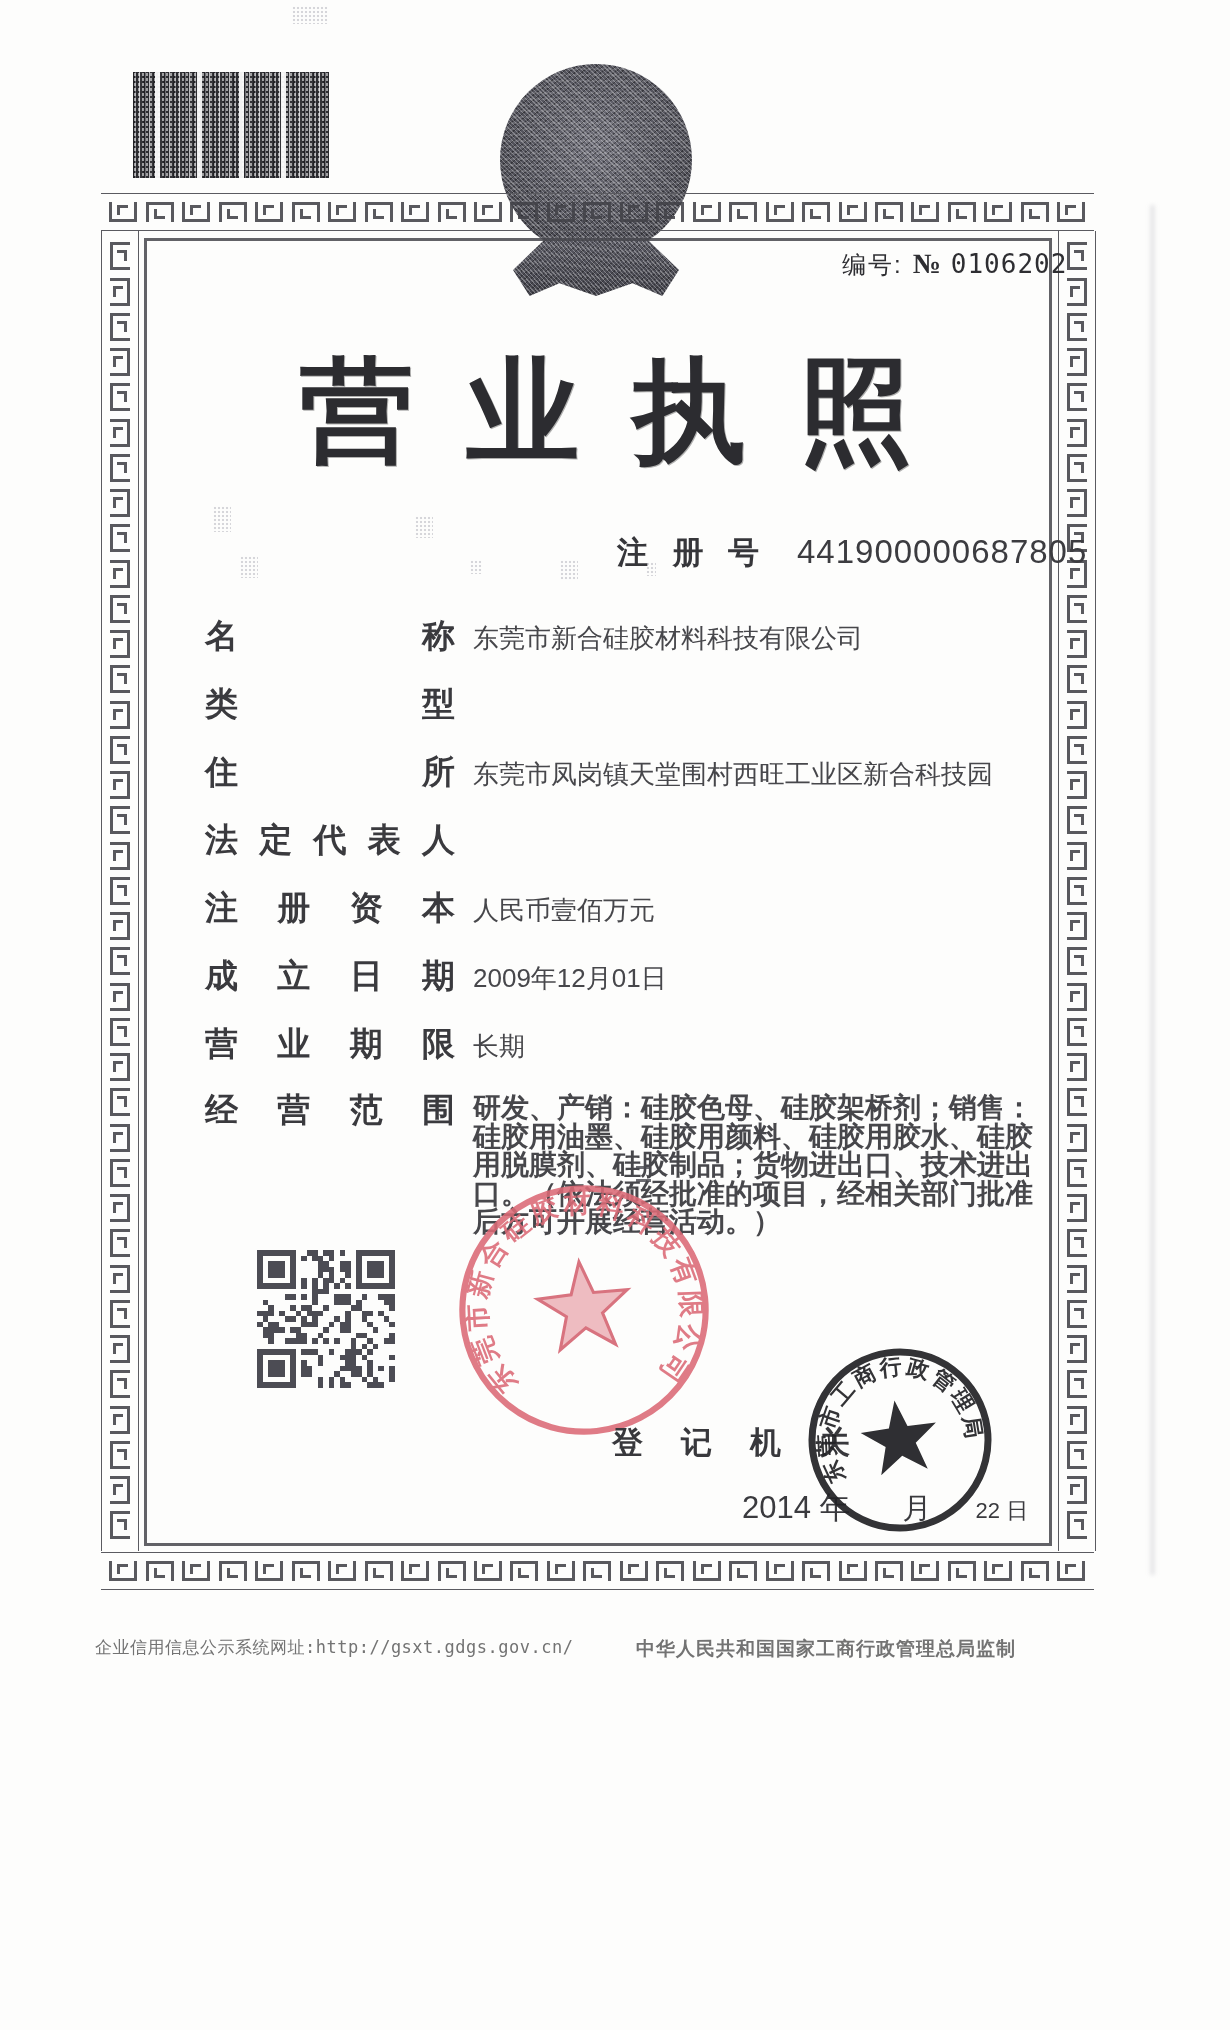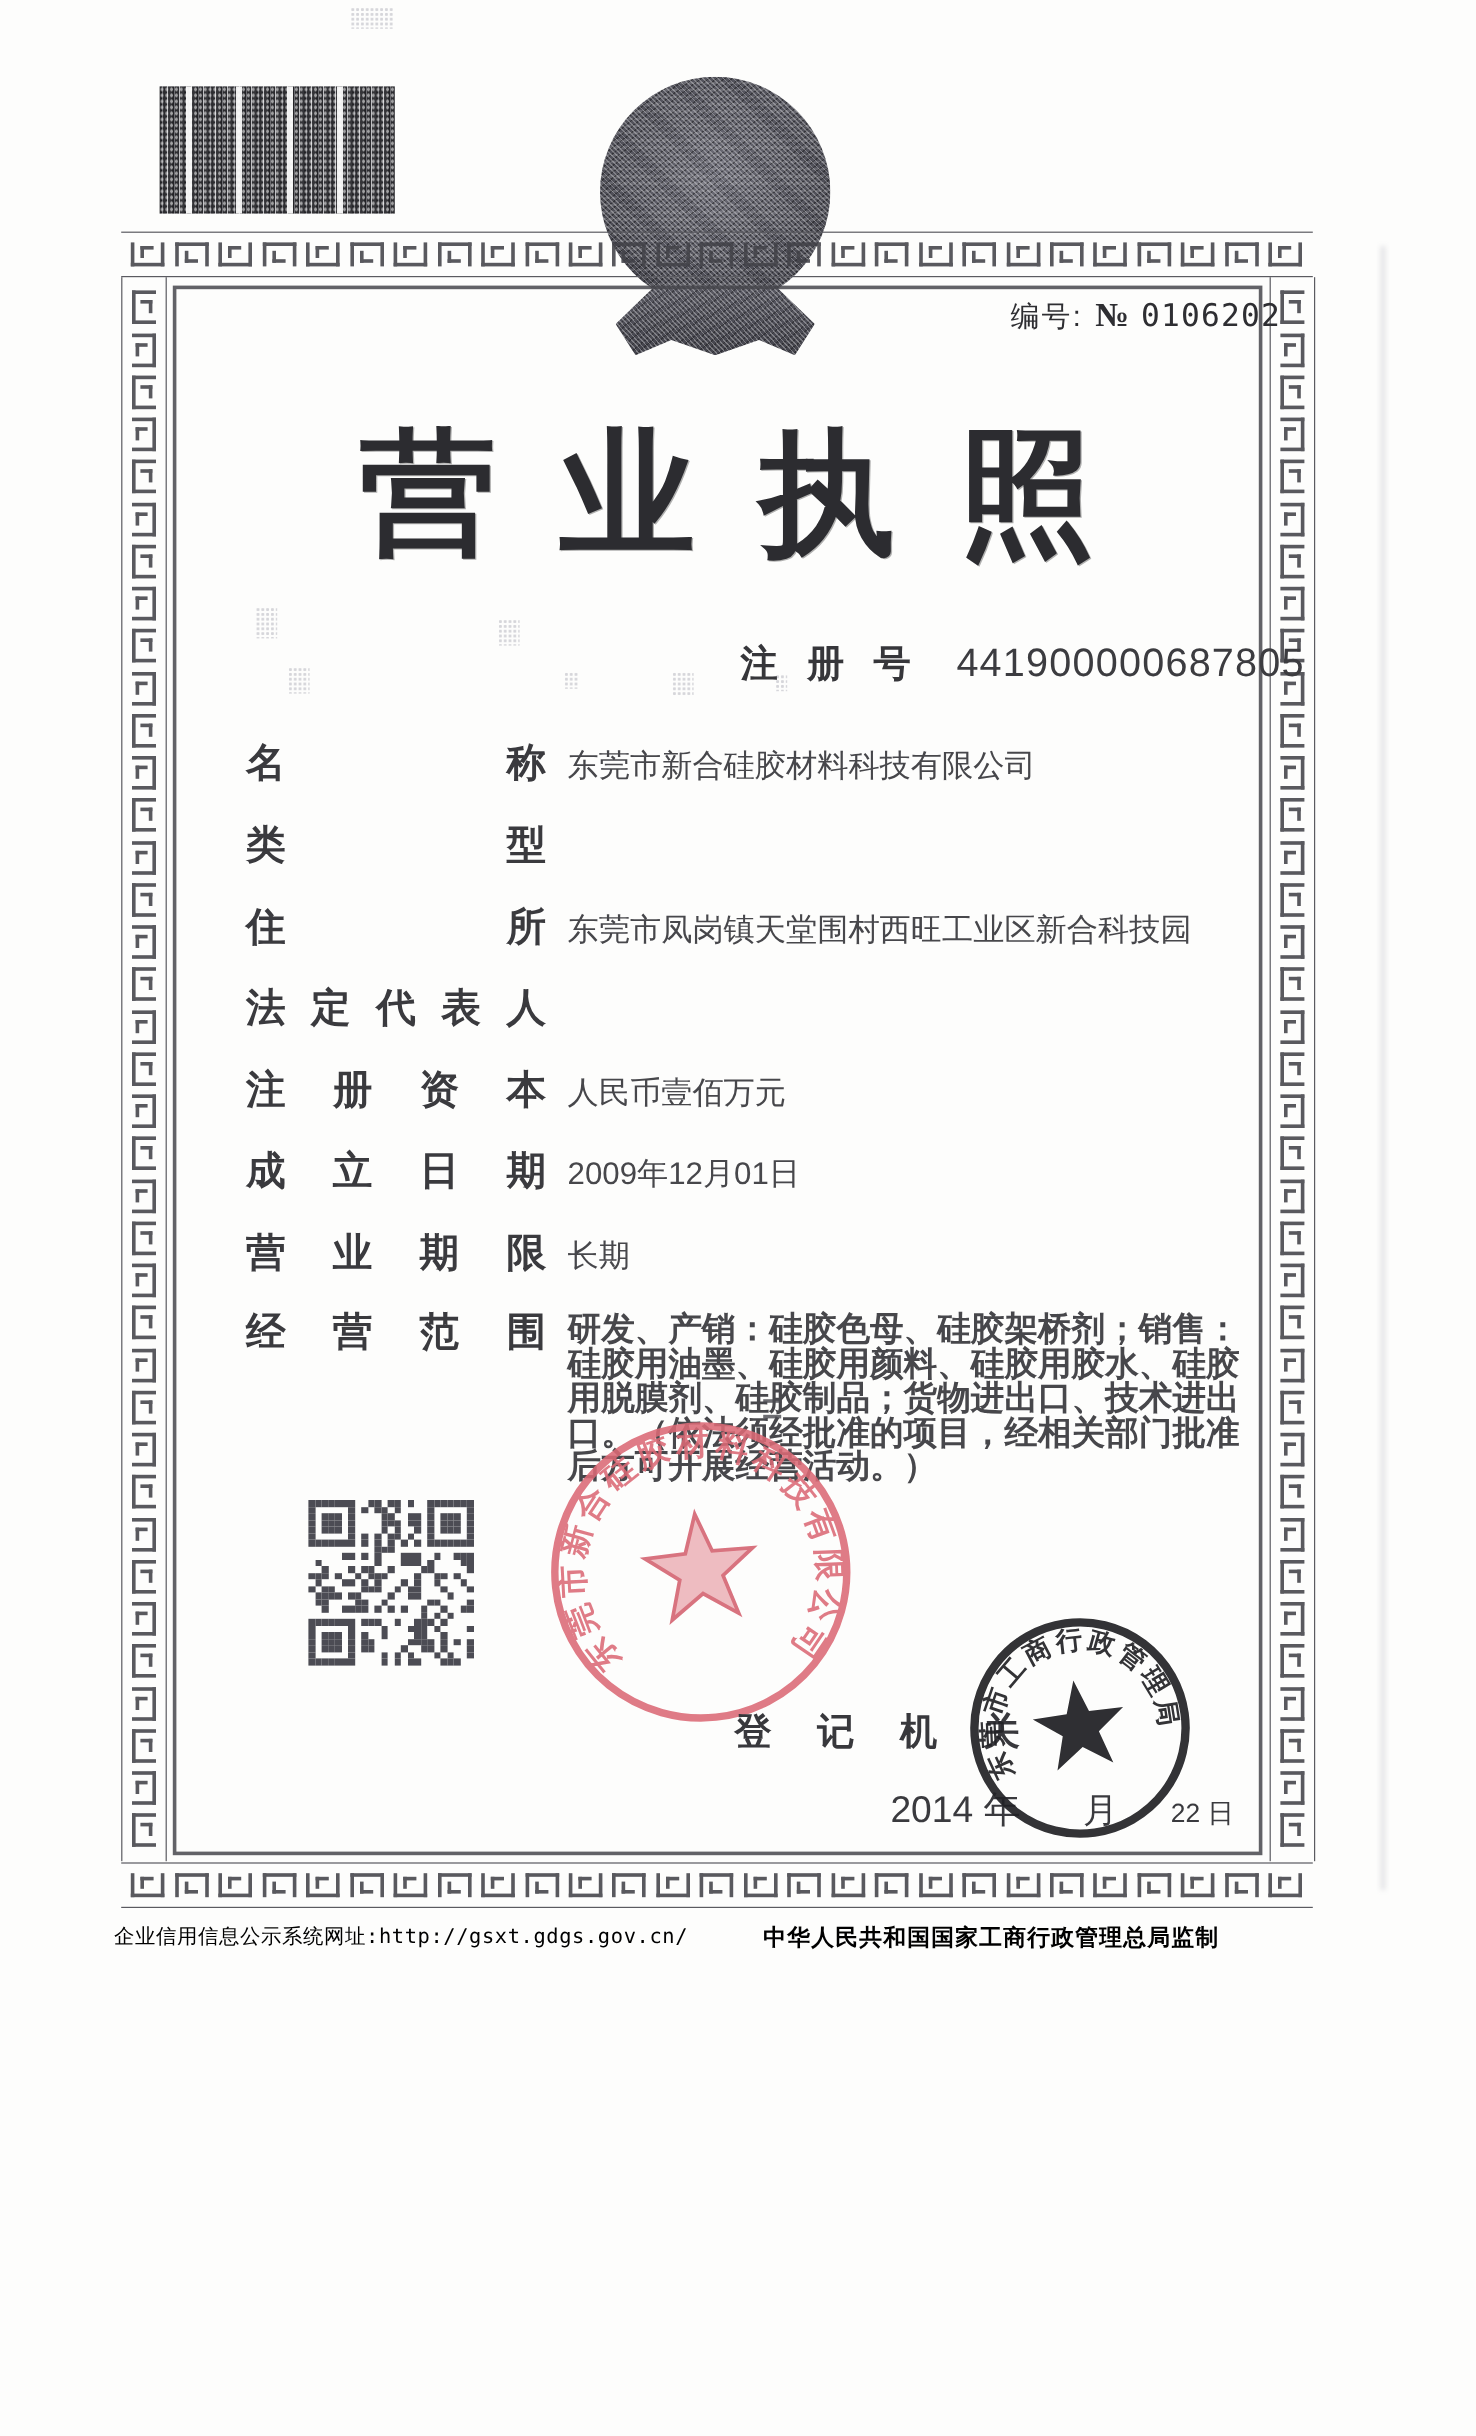--- a/index.html
+++ b/index.html
@@ -70,21 +70,21 @@
   .seal{position:absolute;}
   .seal-red{left:450px;top:1176px;transform:rotate(-6deg);opacity:.88;}
   .seal-black{left:800px;top:1340px;transform:rotate(-8deg);z-index:6;opacity:.92;}
   .registry{position:absolute;left:612px;top:1422px;width:238px;display:flex;justify-content:space-between;
             font-size:31px;font-weight:600;color:#38383c;}
   .dateline{position:absolute;left:742px;top:1487px;display:flex;align-items:baseline;color:#3a3a3e;z-index:2;}
   .dateline .yr{font-family:Liberation Sans, sans-serif;font-size:31px;}
   .dateline .mo{font-size:29px;margin-left:52px;}
   .dateline .dy{font-size:22px;margin-left:44px;}
 
-  .footer{position:absolute;top:1602px;left:0;width:1136px;display:flex;justify-content:space-between;color:#000000;}
+  .footer{position:absolute;top:1636px;left:0;width:1136px;display:flex;justify-content:space-between;color:#737373;}
   .footer .fl{margin-left:95px;font-size:17px;letter-spacing:.5px;font-family:"DejaVu Sans Mono",monospace;}
   .footer .fr{margin-right:120px;font-size:19px;font-weight:600;letter-spacing:1px;}
 
   
   .smudge{position:absolute;background:radial-gradient(rgba(95,95,115,.55) 1px, transparent 1.6px);
           background-size:4px 4px;filter:blur(.5px);opacity:.45;}
   .corr{position:absolute;left:636px;top:1166px;width:15px;height:10px;
         border-top:3px solid #4a4a50;border-bottom:3px solid #4a4a50;opacity:.8;}
   .edge-shadow{position:absolute;left:1150px;top:205px;width:5px;height:1370px;background:rgba(120,120,135,.16);filter:blur(2px);}
 </style>

